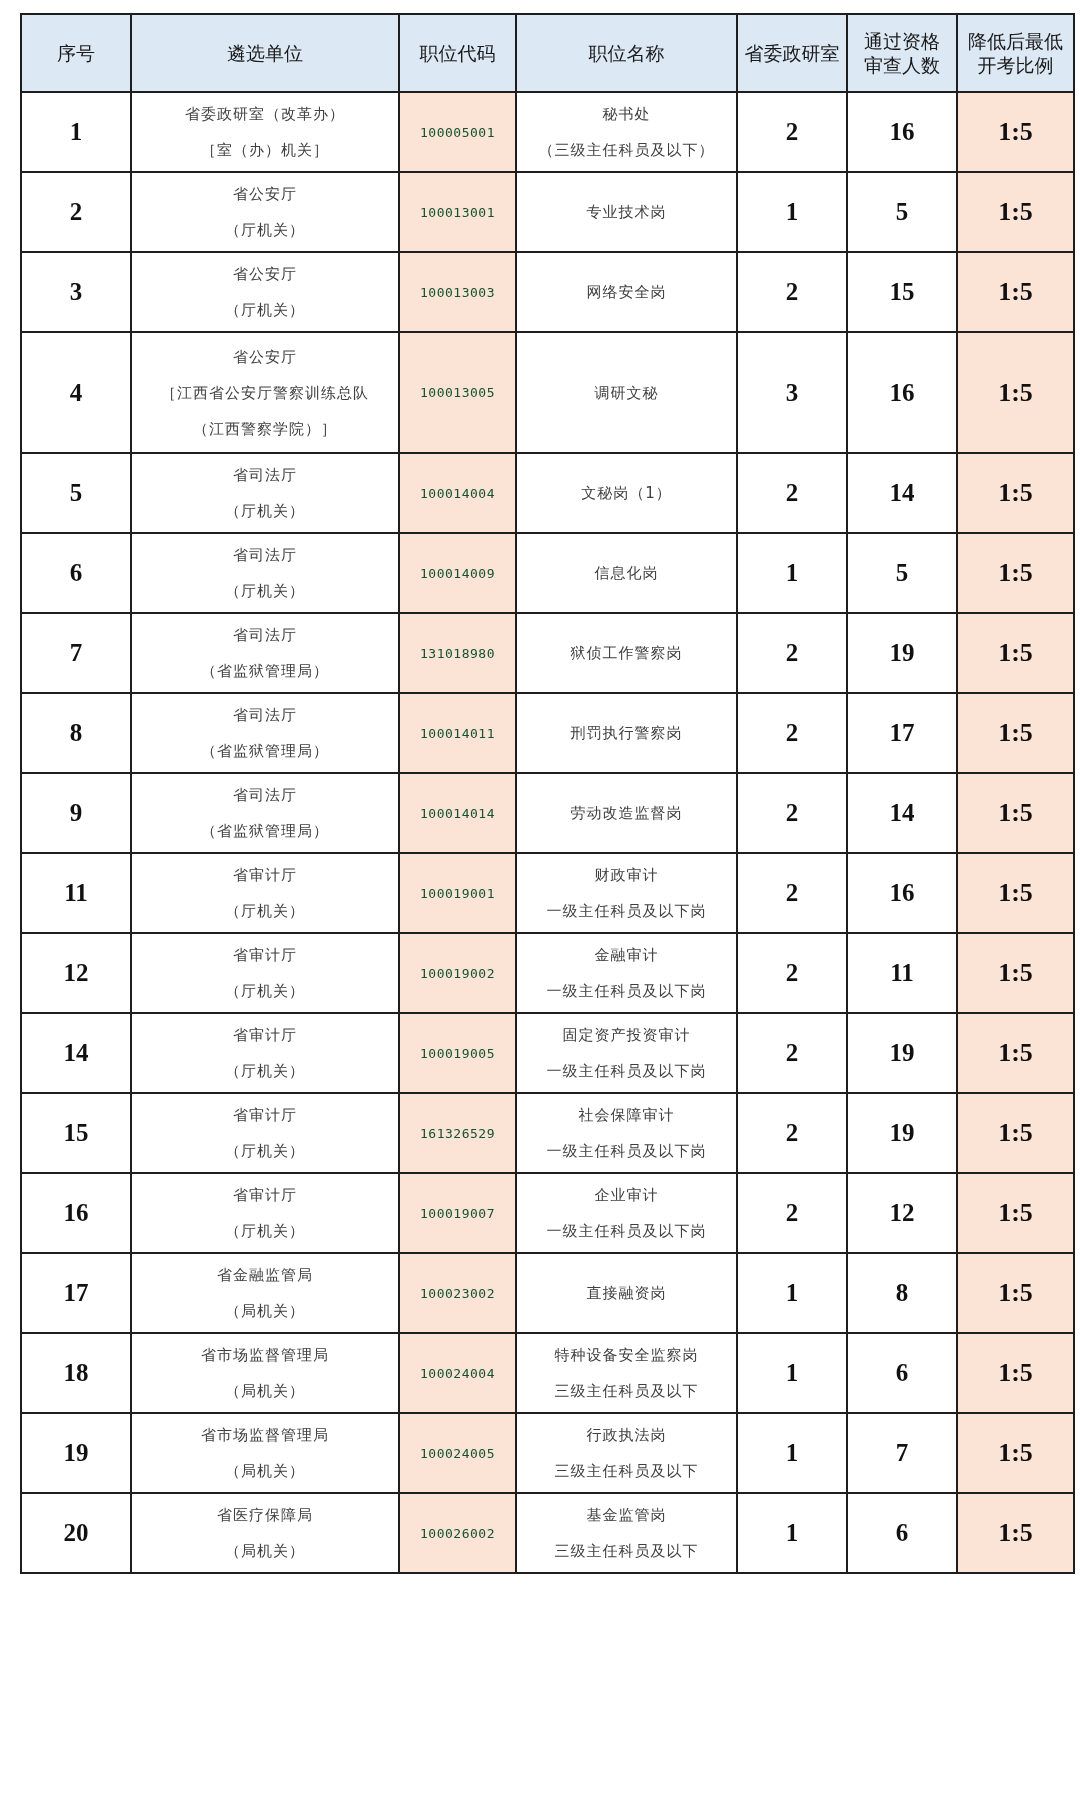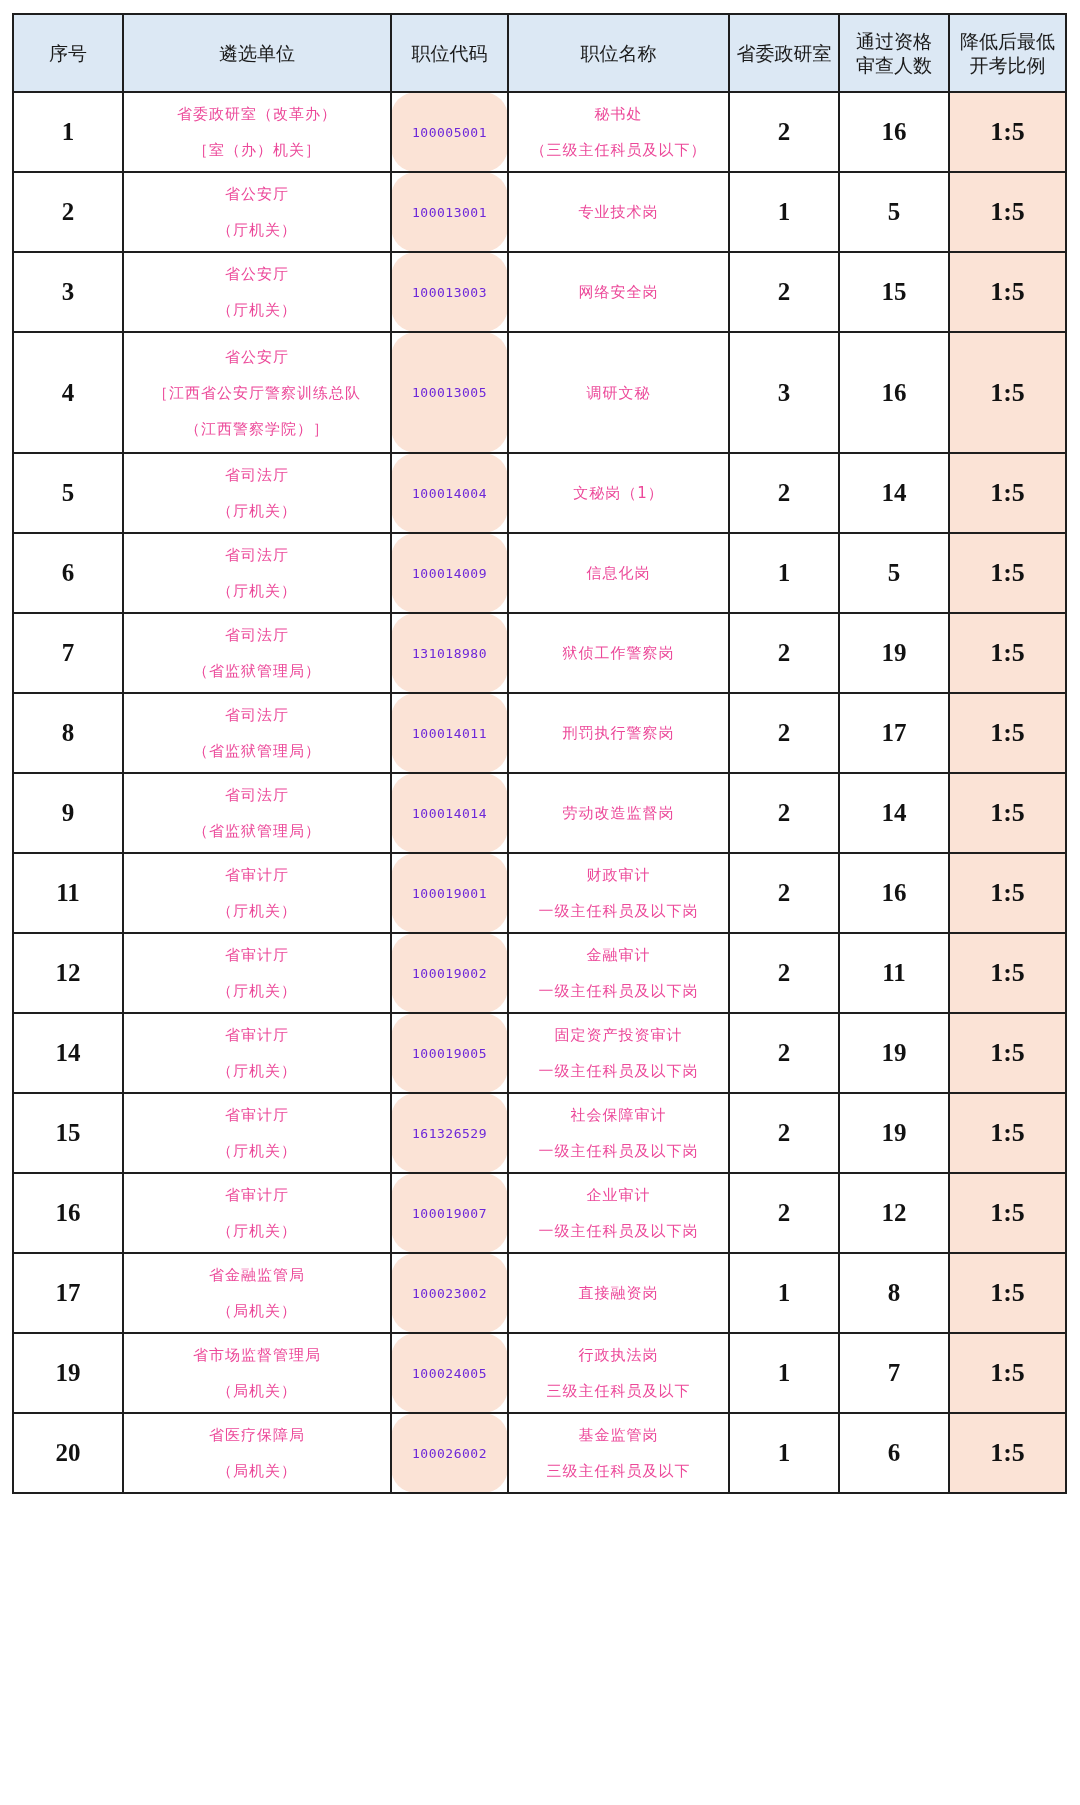--- a/index.html
+++ b/index.html
@@ -1,29 +1,29 @@
 <!DOCTYPE html>
 <html><head>
 <meta charset="utf-8">
 <style>
   html, body { margin: 0; padding: 0; background: #ffffff; }
   body { width: 1080px; height: 1805px; position: relative; overflow: hidden;
          font-family: "DejaVu Sans", sans-serif; color: #111; }
-  .tbl { position: absolute; left: 12px; top: 13px; border-collapse: collapse;
+  .tbl { position: absolute; left: 20px; top: 13px; border-collapse: collapse;
          table-layout: fixed; width: 1053px; }
   .tbl td, .tbl th { border: 2px solid #1e1e1e; text-align: center; vertical-align: middle;
          padding: 0; }
   .tbl th { background: #dce8f4; font-weight: normal; font-size: 19px; line-height: 24px;
             height: 76px; color: #1a1a1a; }
   .tbl td { height: 78px; background: #ffffff; }
   .tbl tr.tall td { height: 119px; }
   .seq { font-family: "Liberation Serif", serif; font-weight: bold; font-size: 25px; }
-  .unit, .pname { font-size: 15px; line-height: 36px; letter-spacing: 1px; color: #ec4899; margin-left: 37px; }
+  .unit, .pname { font-size: 15px; line-height: 36px; letter-spacing: 1px; color: #404040; margin-left: 37px; }
   .code { background: #fbe3d6 !important; font-family: "DejaVu Sans Mono", monospace;
-          font-size: 13px; color: #6d28d9; letter-spacing: 0.5px; border-radius: 25px; }
+          font-size: 13px; color: #14532d; letter-spacing: 0.5px; }
   .num { font-family: "Liberation Serif", serif; font-weight: bold; font-size: 25px; }
   .ratio { background: #fbe3d6 !important; font-family: "Liberation Serif", serif;
            font-weight: bold; font-size: 26px; }
   .line { display: block; }
 </style>
 </head>
 <body>
 
 <table class="tbl">
   <colgroup>
@@ -264,20 +264,35 @@
         </td>
         <td class="code">100023002</td>
         <td class="pname">
           <span class="line">直接融资岗</span>
         </td>
         <td class="num">1</td>
         <td class="num">8</td>
         <td class="ratio">1:5</td>
       </tr>
       <tr>
+        <td class="seq">18</td>
+        <td class="unit">
+          <span class="line">省市场监督管理局</span>
+          <span class="line">（局机关）</span>
+        </td>
+        <td class="code">100024004</td>
+        <td class="pname">
+          <span class="line">特种设备安全监察岗</span>
+          <span class="line">三级主任科员及以下</span>
+        </td>
+        <td class="num">1</td>
+        <td class="num">6</td>
+        <td class="ratio">1:5</td>
+      </tr>
+      <tr>
         <td class="seq">19</td>
         <td class="unit">
           <span class="line">省市场监督管理局</span>
           <span class="line">（局机关）</span>
         </td>
         <td class="code">100024005</td>
         <td class="pname">
           <span class="line">行政执法岗</span>
           <span class="line">三级主任科员及以下</span>
         </td>

